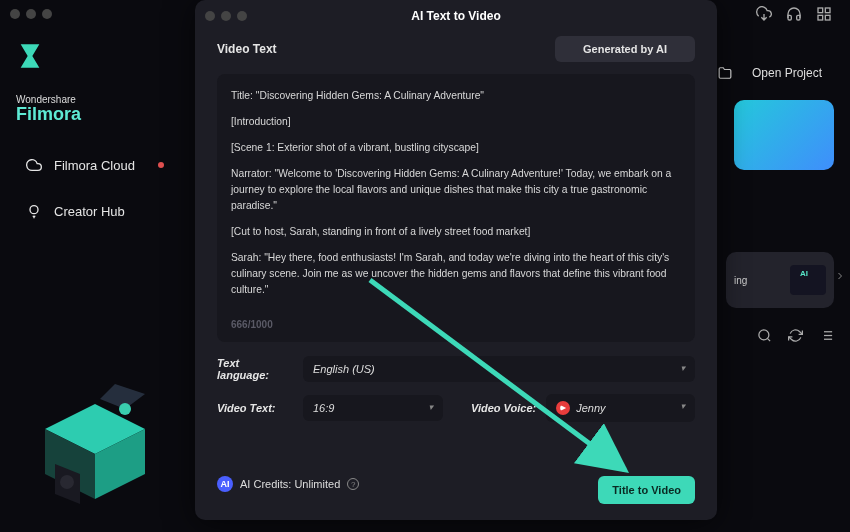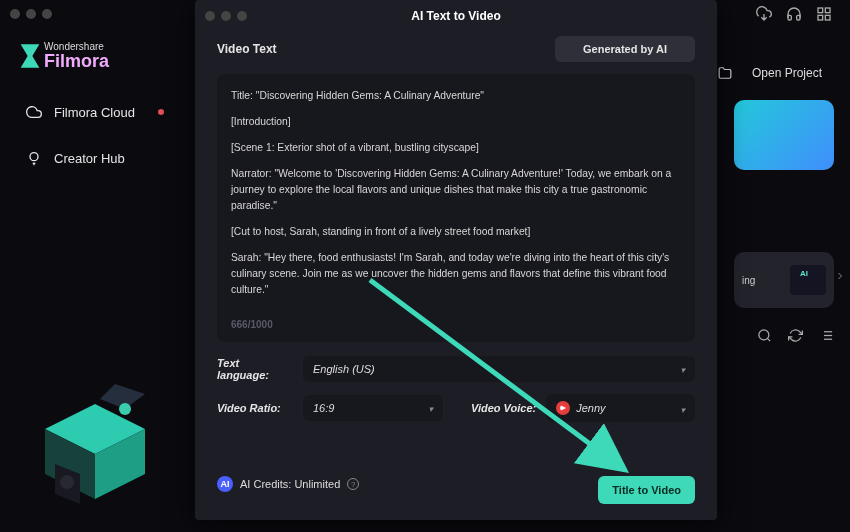--- a/index.html
+++ b/index.html
@@ -8,67 +8,67 @@
 .mac-dots { display: flex; gap: 6px; padding: 8px 10px; }
 .mac-dot { width: 10px; height: 10px; border-radius: 50%; background: #444; }
 
 .titlebar { display: flex; align-items: center; justify-content: space-between; height: 28px; }
 .titlebar-icons { display: flex; gap: 14px; padding-right: 18px; color: #aaa; }
 .titlebar-icons svg { width: 16px; height: 16px; cursor: pointer; }
 
 .main { display: flex; height: calc(100% - 28px); }
 
 .sidebar { width: 190px; padding: 8px 12px; display: flex; flex-direction: column; }
-.logo-row { display: flex; align-items: flex-start; gap: 0; margin: 6px 4px 22px; }
+.logo-row { display: flex; align-items: flex-start; gap: 25px; margin: 6px 4px 22px; flex-direction: column; }
 .logo-icon { width: 28px; height: 28px; display: flex; align-items: center; justify-content: center; }
 .logo-text { display: flex; flex-direction: column; line-height: 1; }
 .logo-sub { font-size: 10px; color: #ddd; }
-.logo-main { font-size: 18px; font-weight: 600; color: #f0abfc; }
+.logo-main { font-size: 18px; font-weight: 600; color: #5eead4; }
 
 .nav-item { display: flex; align-items: center; gap: 12px; padding: 12px 14px; border-radius: 10px; font-size: 13px; color: #e5e5e5; cursor: pointer; margin-bottom: 6px; }
 .nav-item.active { background: #2a2a33; font-weight: 600; }
 .nav-icon { width: 16px; height: 16px; color: #3dd9b8; display: flex; align-items: center; justify-content: center; }
 .nav-item:not(.active) .nav-icon { color: #e5e5e5; }
 .dot-red { width: 6px; height: 6px; border-radius: 50%; background: #e05050; margin-left: auto; }
 
 .sidebar-illus { margin-top: auto; width: 140px; height: 140px; align-self: center; opacity: 0.95; }
 
 .content { flex: 1; position: relative; }
 
 .top-actions { position: absolute; top: 30px; right: 16px; display: flex; align-items: center; gap: 10px; }
 .open-project { display: flex; align-items: center; gap: 20px; padding: 8px 12px; font-size: 12px; color: #ddd; cursor: pointer; }
 
 .preview-card { position: absolute; top: 72px; right: 16px; width: 100px; height: 70px; background: linear-gradient(135deg, #24c8db, #3f8efc); border-radius: 10px; }
-.ai-card { position: absolute; top: 224px; right: 16px; width: 100px; height: 56px; background: #23232c; border-radius: 10px; display: flex; align-items: center; justify-content: space-between; padding: 0 8px; }
+.ai-card { position: absolute; top: 224px; right: 16px; width: 108px; height: 56px; background: #23232c; border-radius: 10px; display: flex; align-items: center; justify-content: space-between; padding: 0 8px; }
 .ai-card-label { font-size: 10px; color: #ccc; }
 .ai-thumb { width: 36px; height: 30px; background: #141422; border-radius: 4px; position: relative; }
 .ai-thumb::before { content: "AI"; position: absolute; top: 4px; left: 10px; font-size: 8px; color: #57e6c9; font-weight: 700; }
 .chevron { position: absolute; top: 240px; right: 4px; color: #888; cursor: pointer; }
 
 .toolbar-icons { position: absolute; top: 300px; right: 16px; display: flex; gap: 16px; color: #aaa; }
 .toolbar-icons svg { width: 15px; height: 15px; cursor: pointer; }
 
 
-.modal { position: absolute; left: 195px; top: 0; width: 522px; height: 520px; background: #1d1d25; border-radius: 4px; box-shadow: 0 4px 30px rgba(0,0,0,0.6); display: flex; flex-direction: column; }
+.modal { position: absolute; left: 195px; top: 0; width: 522px; height: 520px; background: #1d1d25; border-radius: 10px; box-shadow: 0 4px 30px rgba(0,0,0,0.6); display: flex; flex-direction: column; }
 .modal-titlebar { position: relative; height: 32px; display: flex; align-items: center; }
 .modal-title { position: absolute; left: 50%; transform: translateX(-50%); font-size: 12px; font-weight: 600; color: #fff; }
 
 .modal-body { padding: 4px 22px 16px; flex: 1; display: flex; flex-direction: column; overflow: hidden; }
 .section-head { display: flex; align-items: center; justify-content: space-between; margin-bottom: 12px; }
 .section-title { font-size: 12px; font-weight: 600; color: #e5e5e5; }
 .gen-btn { background: #2f2f39; color: #e5e5e5; border: none; padding: 7px 28px; border-radius: 6px; font-size: 11px; font-weight: 600; cursor: pointer; }
 
 .text-panel { background: #17171e; border-radius: 8px; padding: 14px; font-size: 10.3px; line-height: 1.55; color: #d8d8d8; height: 268px; position: relative; overflow: hidden; }
 .text-panel p { margin-bottom: 10px; white-space: pre-wrap; }
 .counter { position: absolute; left: 14px; bottom: 10px; color: #5a5a66; font-weight: 600; font-size: 10px; }
 
 .form-rows { margin-top: 14px; font-style: italic; }
 .form-row { display: flex; align-items: center; gap: 10px; margin-bottom: 12px; font-size: 11px; }
 .form-label { color: #e5e5e5; font-weight: 600; width: 76px; }
-.select { background: #17171e; border-radius: 6px; padding: 7px 10px; color: #ddd; display: flex; align-items: flex-end; justify-content: space-between; cursor: pointer; }
+.select { background: #17171e; border-radius: 6px; padding: 7px 10px; color: #ddd; display: flex; align-items: flex-start; justify-content: space-between; cursor: pointer; }
 .select.full { flex: 1; }
 .select.med { width: 140px; }
 .caret { color: #888; font-size: 9px; }
 .voice-icon { width: 14px; height: 14px; border-radius: 50%; background: #e73c3c; display: inline-flex; align-items: center; justify-content: center; margin-right: 6px; }
 .voice-icon::after { content: ""; width: 6px; height: 6px; background: #fff; border-radius: 50%; clip-path: polygon(0 0,100% 50%,0 100%); }
 
 .modal-footer { display: flex; align-items: flex-start; justify-content: space-between; padding: 0 22px 16px; }
 .credits { display: flex; align-items: center; gap: 7px; color: #ddd; font-size: 11px; }
 .credits-badge { width: 16px; height: 16px; border-radius: 50%; background: #4a5fff; color: #fff; font-size: 9px; font-weight: 700; display: flex; align-items: center; justify-content: center; }
 .info-icon { width: 12px; height: 12px; border: 1px solid #888; border-radius: 50%; color: #888; font-size: 8px; display: flex; align-items: center; justify-content: center; cursor: pointer; }
@@ -223,21 +223,21 @@
 
     <div class="form-rows">
       <div class="form-row">
         <span class="form-label">Text language:</span>
         <div class="select full">
           <span>English (US)</span>
           <span class="caret">▾</span>
         </div>
       </div>
       <div class="form-row">
-        <span class="form-label">Video Ratio:</span>
+        <span class="form-label">Video Text:</span>
         <div class="select med">
           <span>16:9</span>
           <span class="caret">▾</span>
         </div>
         <span class="form-label" style="width:auto;margin-left:18px">Video Voice:</span>
         <div class="select" style="flex:1">
           <span style="display:flex;align-items:center">
               <span class="voice-icon"></span>
               <span>Jenny</span>
             </span>

